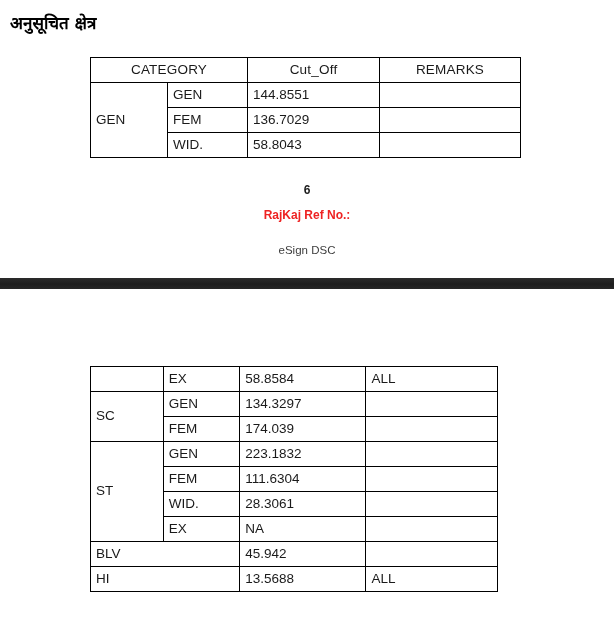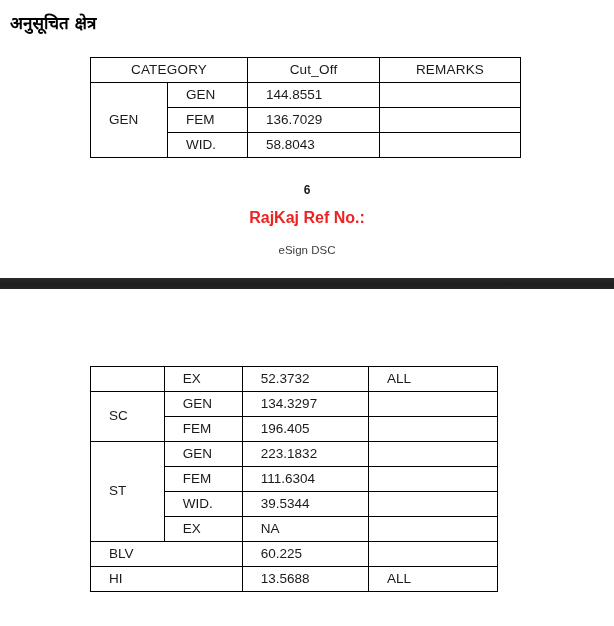--- a/index.html
+++ b/index.html
@@ -38,21 +38,21 @@
   .cutoff-table {
     position: absolute;
     border-collapse: collapse;
     table-layout: fixed;
     font-size: 13.5px;
     color: #1a1a1a;
   }
   .cutoff-table td, .cutoff-table th {
     border: 1px solid #000000;
     height: 24px;
-    padding: 0 18px;
+    padding: 0 5px;
     vertical-align: middle;
     font-weight: normal;
     line-height: 1.1;
   }
   .col-cat1 { width: 77px; }
   .col-cat2 { width: 80px; }
   .col-cut  { width: 132px; }
   .col-rem  { width: 141px; }
 
   .hdr {
@@ -80,21 +80,21 @@
     font-size: 12px;
     font-weight: 700;
     color: #1a1a1a;
   }
   .ref-block {
     position: absolute;
     top: 208px;
     left: 0;
     width: 614px;
     text-align: center;
-    font-size: 16px;
+    font-size: 12px;
     font-weight: 700;
     color: #ee2222;
     line-height: 1.25;
   }
   .esign-label {
     position: absolute;
     top: 244px;
     left: 0;
     width: 614px;
     text-align: center;
@@ -185,58 +185,58 @@
     <colgroup>
       <col class="col-cat1">
         <col class="col-cat2">
       <col class="col-cut">
         <col class="col-rem">
     </colgroup>
     <tbody>
       <tr>
         <td class="c-center"></td>
         <td class="c-left">EX</td>
-        <td class="c-center">52.3732</td>
+        <td class="c-center">58.8584</td>
         <td class="c-center">ALL</td>
       </tr>
       <tr>
         <td class="c-center v-top" rowspan="2">SC</td>
         <td class="c-left">GEN</td>
         <td class="c-center">134.3297</td>
         <td class="c-center"></td>
       </tr>
       <tr>
         <td class="c-left">FEM</td>
-        <td class="c-center">196.405</td>
+        <td class="c-center">174.039</td>
         <td class="c-center"></td>
       </tr>
       <tr>
         <td class="c-center v-top" rowspan="4">ST</td>
         <td class="c-left">GEN</td>
         <td class="c-center">223.1832</td>
         <td class="c-center"></td>
       </tr>
       <tr>
         <td class="c-left">FEM</td>
         <td class="c-center">111.6304</td>
         <td class="c-center"></td>
       </tr>
       <tr>
         <td class="c-left">WID.</td>
-        <td class="c-center">39.5344</td>
+        <td class="c-center">28.3061</td>
         <td class="c-center"></td>
       </tr>
       <tr>
         <td class="c-left">EX</td>
         <td class="c-center">NA</td>
         <td class="c-center"></td>
       </tr>
       <tr>
         <td class="c-left" colspan="2">BLV</td>
-        <td class="c-center">60.225</td>
+        <td class="c-center">45.942</td>
         <td class="c-center"></td>
       </tr>
       <tr>
         <td class="c-left" colspan="2">HI</td>
         <td class="c-center">13.5688</td>
         <td class="c-center">ALL</td>
       </tr>
     </tbody>
   </table>
 </div>

